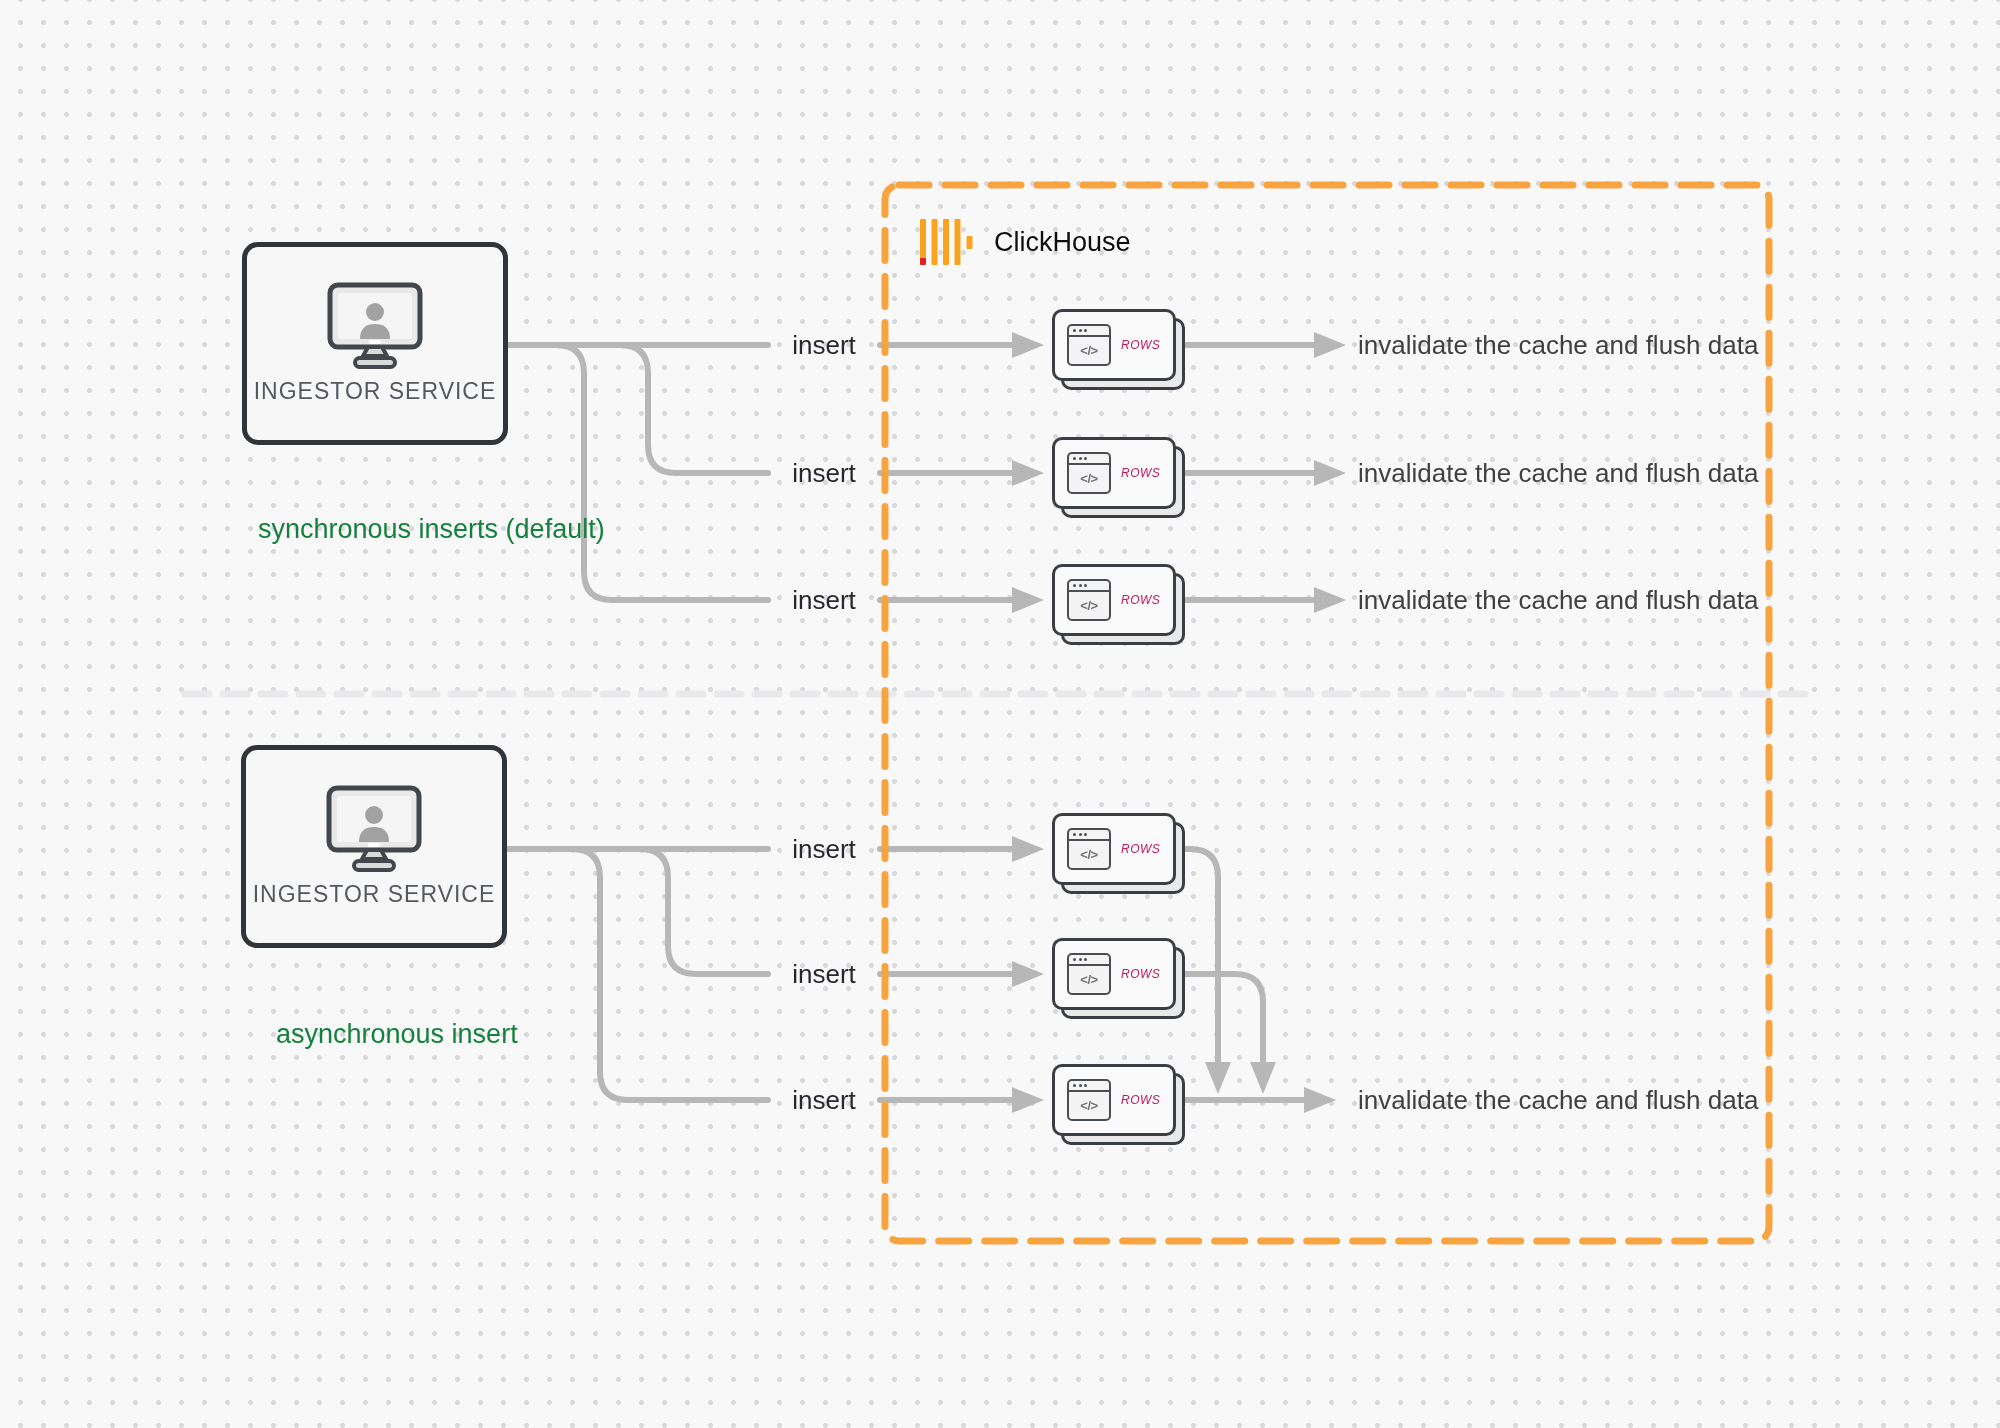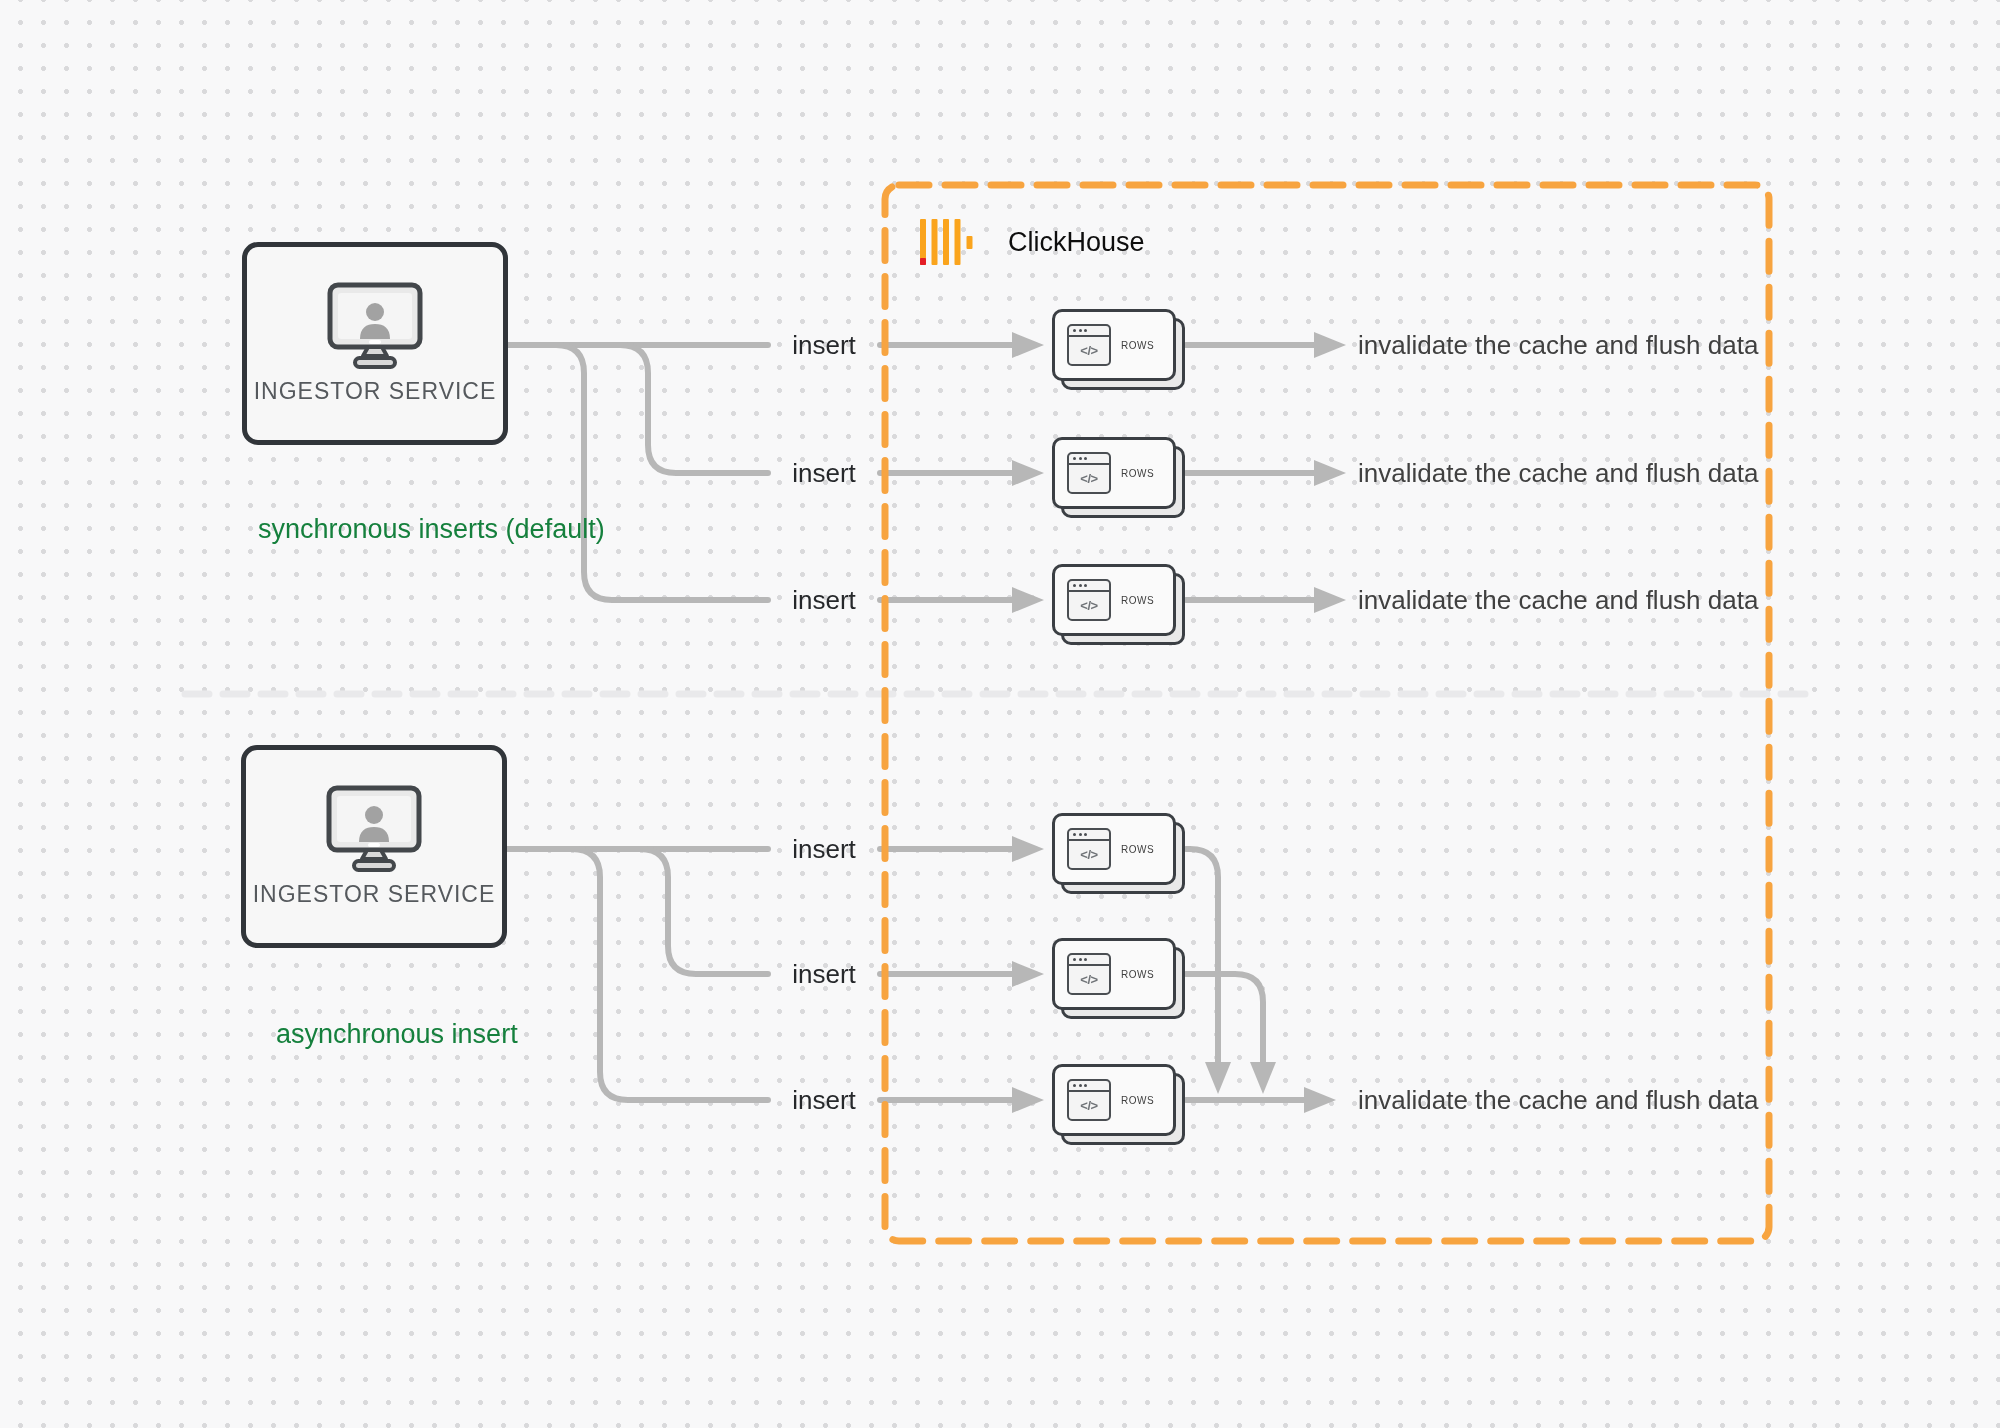--- a/index.html
+++ b/index.html
@@ -30,21 +30,21 @@
     font-size:23px;color:#55595d;letter-spacing:1px;white-space:nowrap;
   }
 
   
   .caption{
     font-size:27px;font-weight:normal;color:#15803d;white-space:nowrap;z-index:2;margin-left:28px;
   }
 
   
   .ch-logo{display:flex;align-items:center;gap:20px;z-index:2;}
-  .ch-title{font-size:27px;font-weight:500;color:#0e0e0e;white-space:nowrap;margin-left:14px;}
+  .ch-title{font-size:27px;font-weight:500;color:#0e0e0e;white-space:nowrap;}
 
   
   .card{width:124px;height:72px;z-index:2;}
   .card .back{
     position:absolute;left:9px;top:9px;width:124px;height:72px;
     border:3px solid #3b3f44;border-radius:10px;background:#e9e9e9;box-sizing:border-box;
   }
   .card .front{
     position:absolute;left:0;top:0;width:124px;height:72px;
     border:3px solid #3b3f44;border-radius:10px;background:#fafafa;box-sizing:border-box;
@@ -56,21 +56,21 @@
   }
   .window .bar{
     height:11px;border-bottom:2.5px solid #4a4e52;
     display:flex;align-items:center;gap:2.5px;padding:0 0 0 4px;box-sizing:border-box;
   }
   .window .dot{width:3px;height:3px;border-radius:50%;background:#4a4e52;}
   .window .code{
     height:26px;display:flex;align-items:center;justify-content:center;
     font-size:13px;color:#6f7377;letter-spacing:-0.5px;font-weight:bold;
   }
-  .rows-label{font-size:10px;color:#404040;letter-spacing:0.5px;}
+  .rows-label{font-style:italic;font-size:12px;color:#be185d;letter-spacing:0.5px;}
 
   
   .insert-label{
     font-size:26px;color:#26282b;white-space:nowrap;
     transform:translate(-50%,-50%);z-index:2;text-align:right;
   }
   .result-label{
     font-size:26px;color:#404040;white-space:nowrap;
     transform:translateY(-50%);z-index:2;
   }

